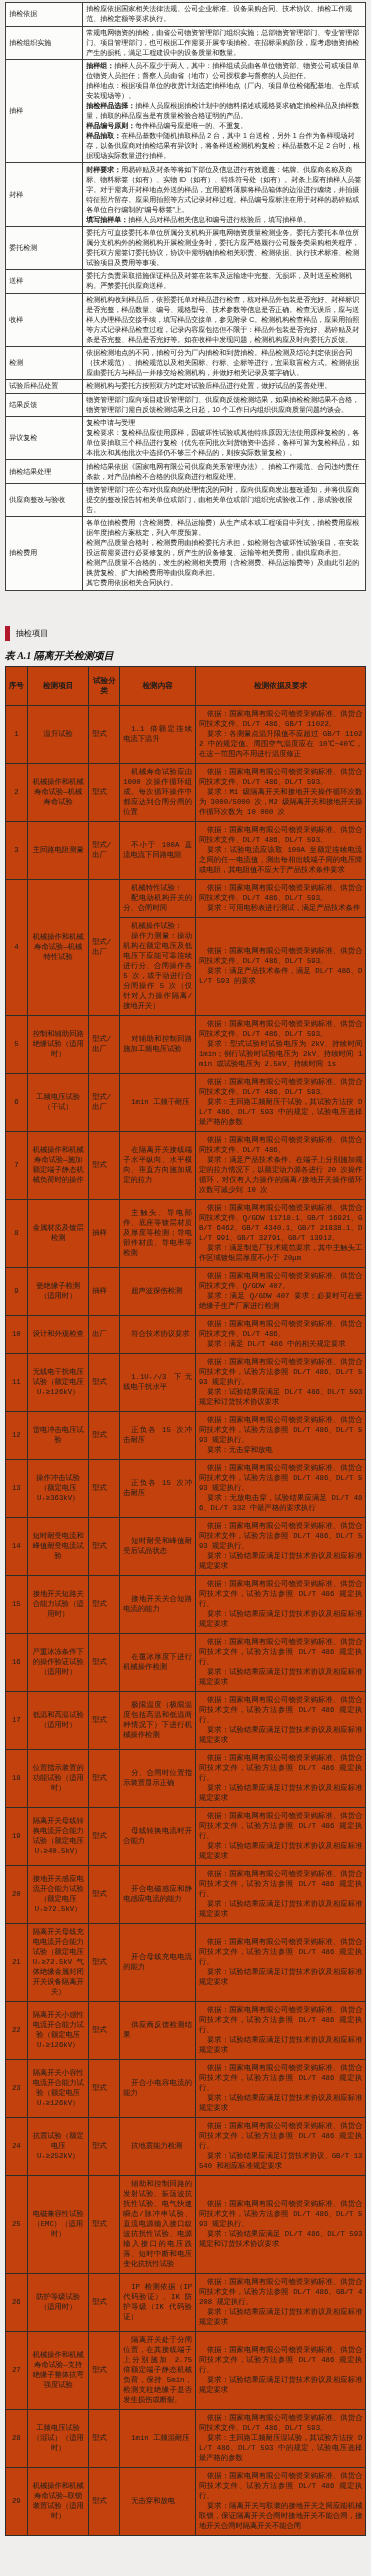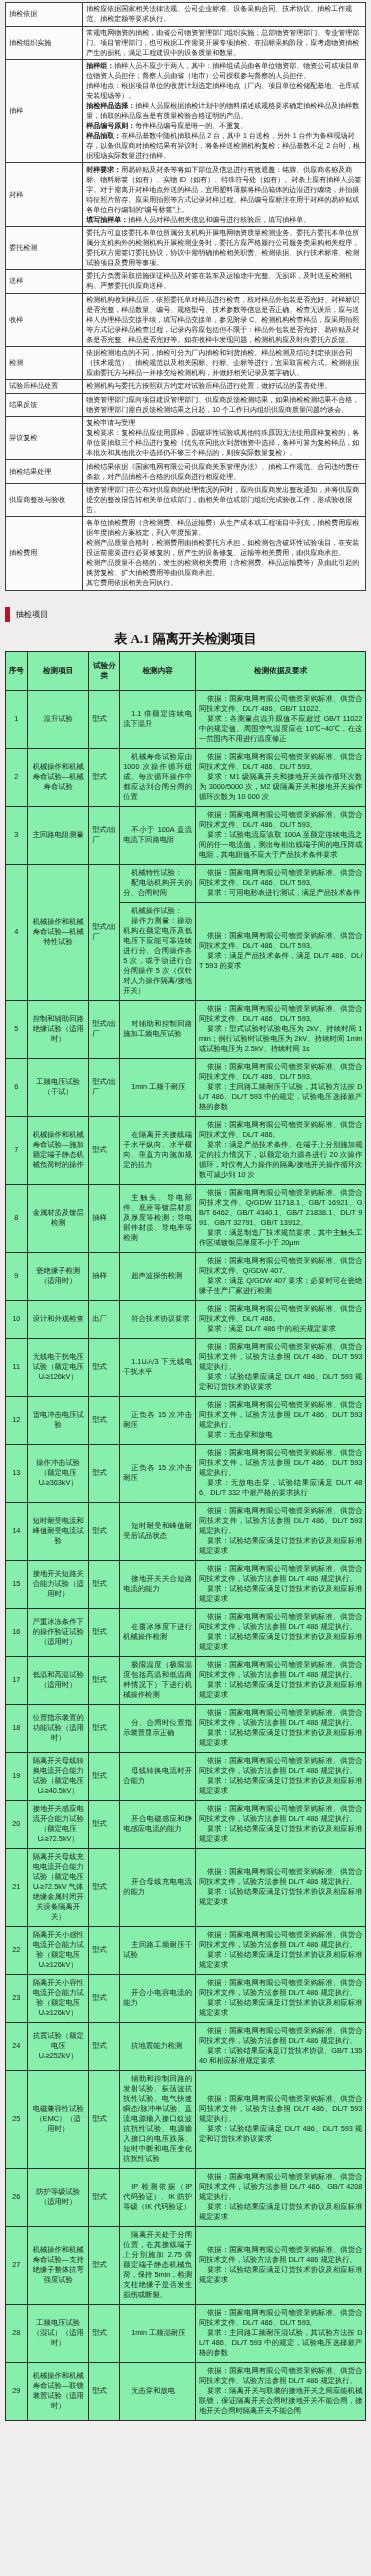--- a/index.html
+++ b/index.html
@@ -32,47 +32,48 @@
     line-height:10px;
     vertical-align:middle;
     word-break:break-all;
   }
   .t1 td.lbl{width:69px;background:#fcfcfb;}
   .t1 .para{margin:0;text-align:left;}
   .b{font-weight:bold;}
 
   
   .sec2-header{
-    margin-top:16px;
+    margin-top:35px;
     display:flex;
     align-items:center;
     gap:5.8px;
     height:16.3px;
   }
   .redbar{
     width:5.2px;height:15px;
     background:#b2182b;
     display:inline-block;
   }
   .sec2-title{font-size:8.2px;color:#222;}
 
   
   .tbl-title{
-    text-align:center;
+    text-align:left;
     font-family:"Liberation Serif", serif;
     font-weight:bold;
-    font-size:13px;
+    font-size:10px;
     margin:7px 0 3.5px 0;
     color:#111;
+    font-style:italic;
   }
   table.t2{
     width:100%;
     border-collapse:collapse;
-    background:#86efac;
-    font-family:Liberation Sans, sans-serif;
+    background:#c2410c;
+    font-family:Liberation Mono, monospace;
     font-size:7.3px;
     border:1.2px solid #222;
     table-layout:fixed;
   }
   .t2 th{
     border:0.6px solid #2c2c2c;
     padding:8.2px 2.3px;
     font-weight:bold;
     text-align:center;
     line-height:10.5px;
@@ -486,21 +487,21 @@
           <td class="req">
             <p>依据：国家电网有限公司物资采购标准、供货合同技术文件，试验方法参照 DL/T 486 规定执行。</p>
             <p>要求：试验结果应满足订货技术协议及相应标准规定要求</p>
           </td>
         </tr>
         <tr>
           <td class="no">22</td>
           <td class="item">隔离开关小感性电流开合能力试验（额定电压 Uᵣ≥126kV）</td>
           <td class="cat">型式</td>
           <td class="content">
-            <p>主回路工频耐压干试验</p>
+            <p>供应商反馈检测结果</p>
           </td>
           <td class="req">
             <p>依据：国家电网有限公司物资采购标准、供货合同技术文件，试验方法参照 DL/T 486 规定执行。</p>
             <p>要求：试验结果应满足订货技术协议及相应标准规定要求</p>
           </td>
         </tr>
         <tr>
           <td class="no">23</td>
           <td class="item">隔离开关小容性电流开合能力试验（额定电压 Uᵣ≥126kV）</td>
           <td class="cat">型式</td>

